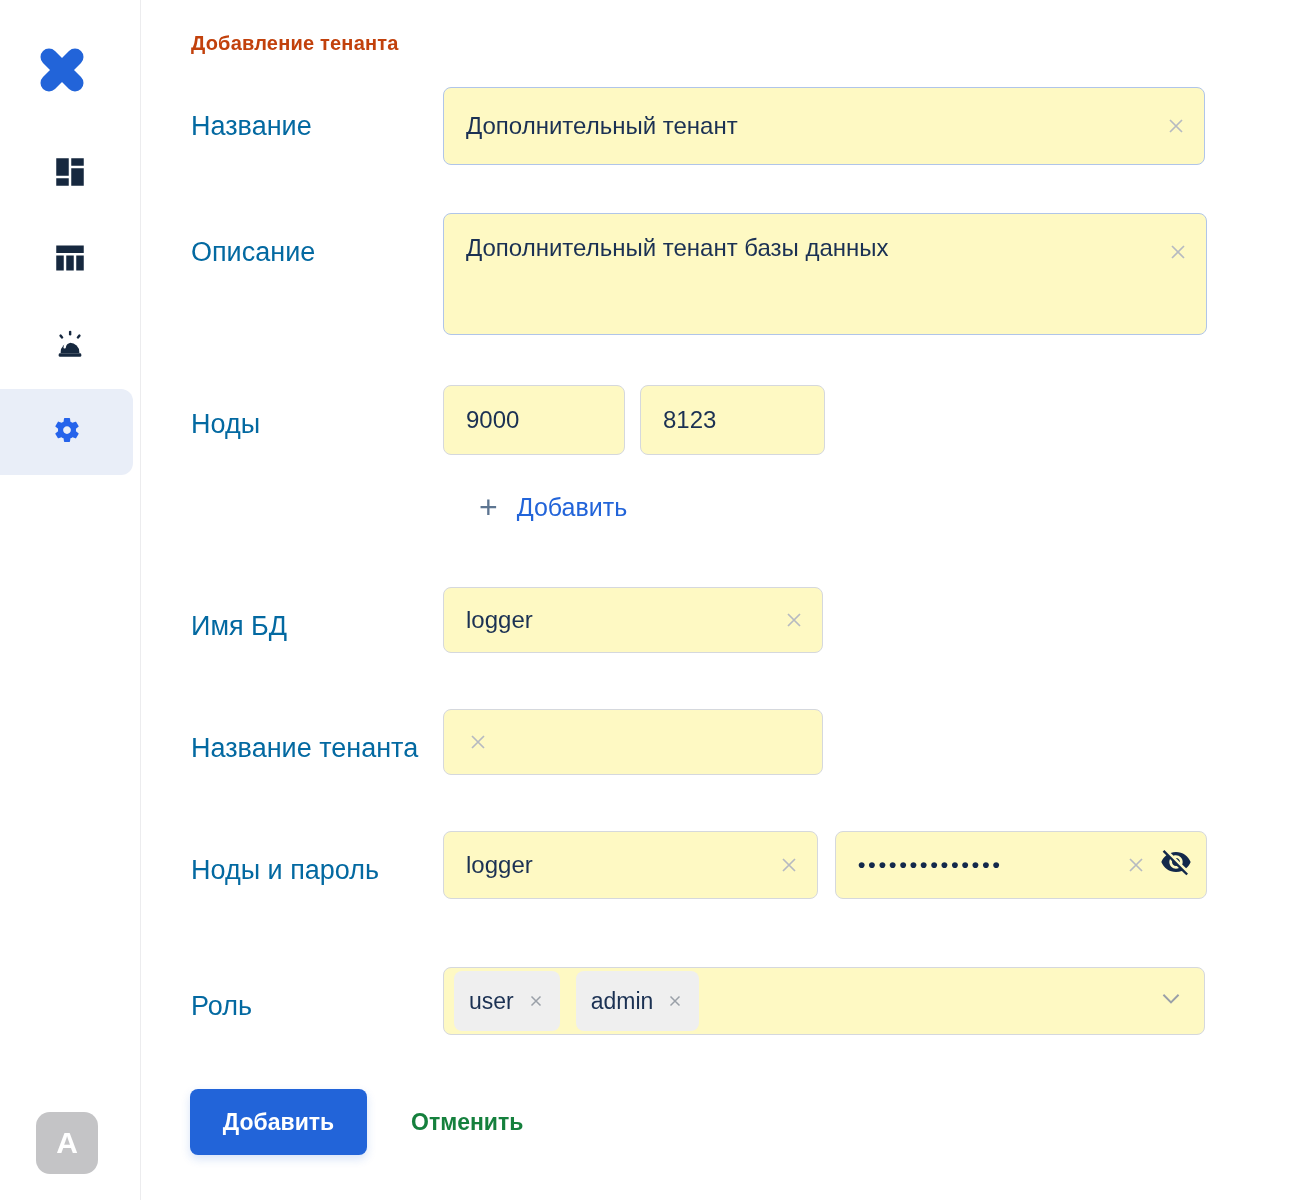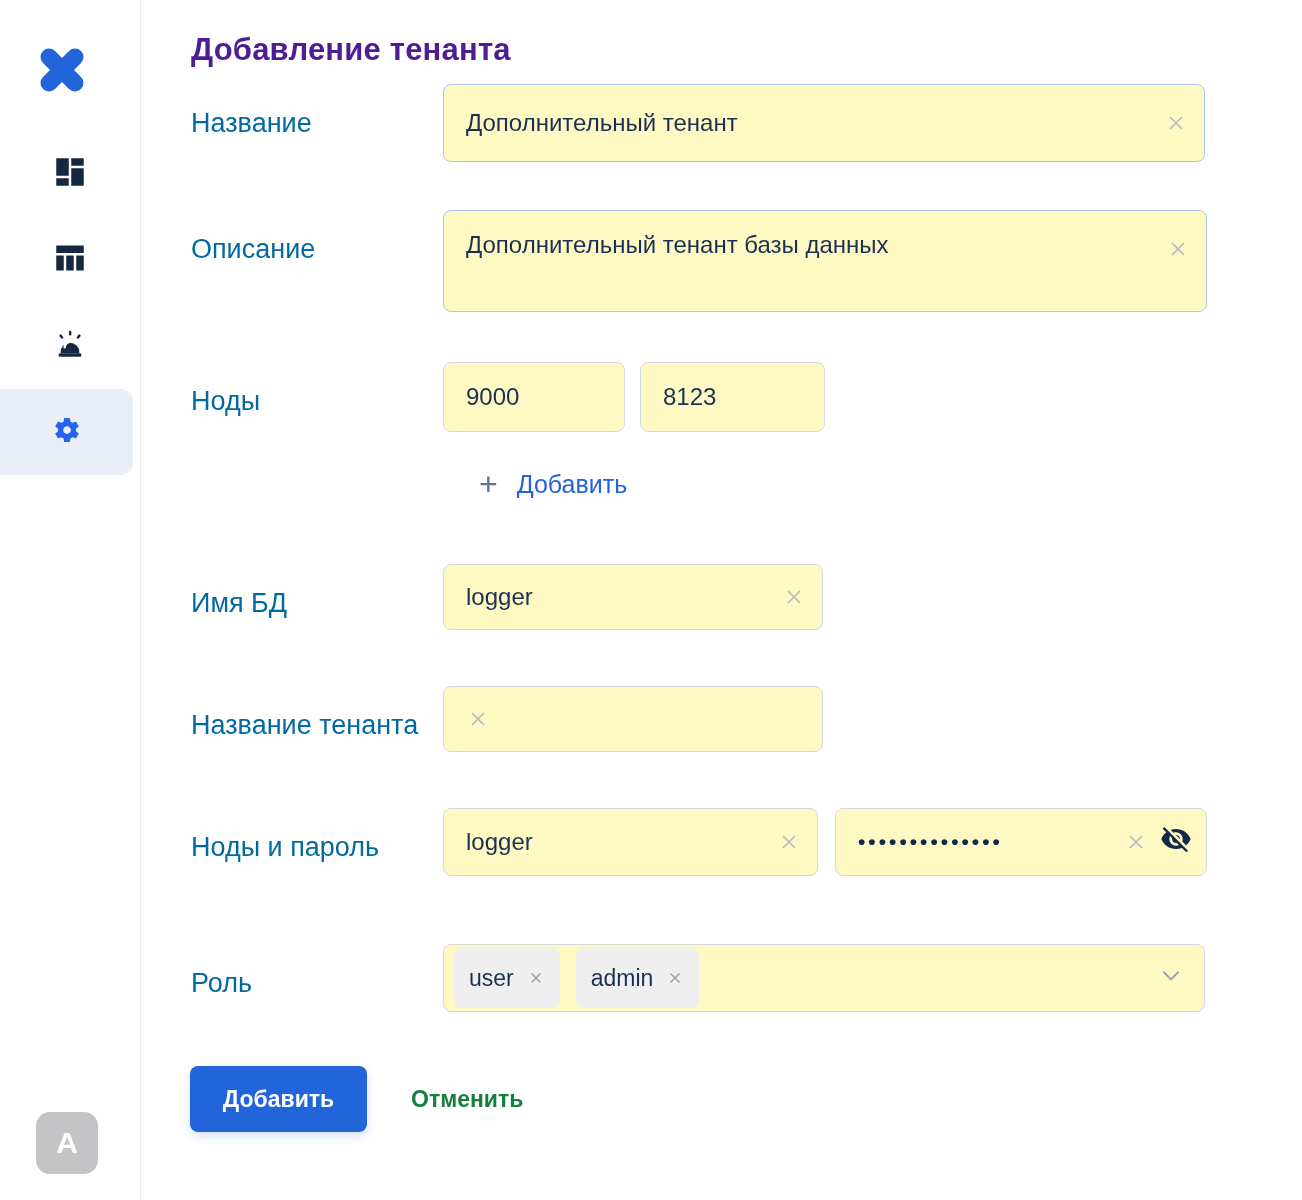--- a/index.html
+++ b/index.html
@@ -36,22 +36,22 @@
     width:62px; height:62px; border-radius:14px;
     background:#c4c4c6; color:#fff;
     font-size:30px; font-weight:700;
     display:flex; align-items:center; justify-content:center;
     cursor:pointer;
   }
 
   
   .main { flex:1; padding:32px 0 0 50px; position:relative; }
   h1 {
-    font-size:31px; font-weight:800; color:#4c1d95;
-    letter-spacing:.2px; margin-bottom:16px;
+    font-size:20px; font-weight:800; color:#c2410c;
+    letter-spacing:.2px; margin-bottom:32px;
   }
   .row { display:flex; align-items:flex-start; }
   .lbl {
     width:252px; flex:0 0 252px;
     font-size:27px; color:#0369a1; padding-top:24px;
   }
   .field { display:flex; align-items:flex-start; }
 
   .ctl {
     border:1px solid #d5d8dd; border-radius:8px; background:#fef9c3;
@@ -62,21 +62,21 @@
   .ctl .val { flex:1; white-space:nowrap; overflow:hidden; }
   .ctl.blue { border-color:#b0c5e9; }
 
   .x-icon { flex:0 0 auto; cursor:pointer; }
   .x-icon svg { display:block; }
 
   
   .row-name  { margin-bottom:48px; }
   .row-name .ctl  { width:762px; height:78px; }
   .row-desc  { margin-bottom:50px; }
-  .ctl.area { width:764px; height:102px; align-items:flex-start; padding-top:20px; }
+  .ctl.area { width:764px; height:122px; align-items:flex-start; padding-top:20px; }
   .ctl.area .x-icon { margin-top:6px; }
 
   .row-nodes .ctl { height:70px; }
   .ctl.host { width:364px; margin-right:18px; }
   .ctl.port1 { width:182px; margin-right:15px; }
   .ctl.port2 { width:185px; }
   .circle-x {
     width:30px; height:30px; border-radius:50%;
     background:#c9ccd2; color:#fff;
     display:flex; align-items:center; justify-content:center;

